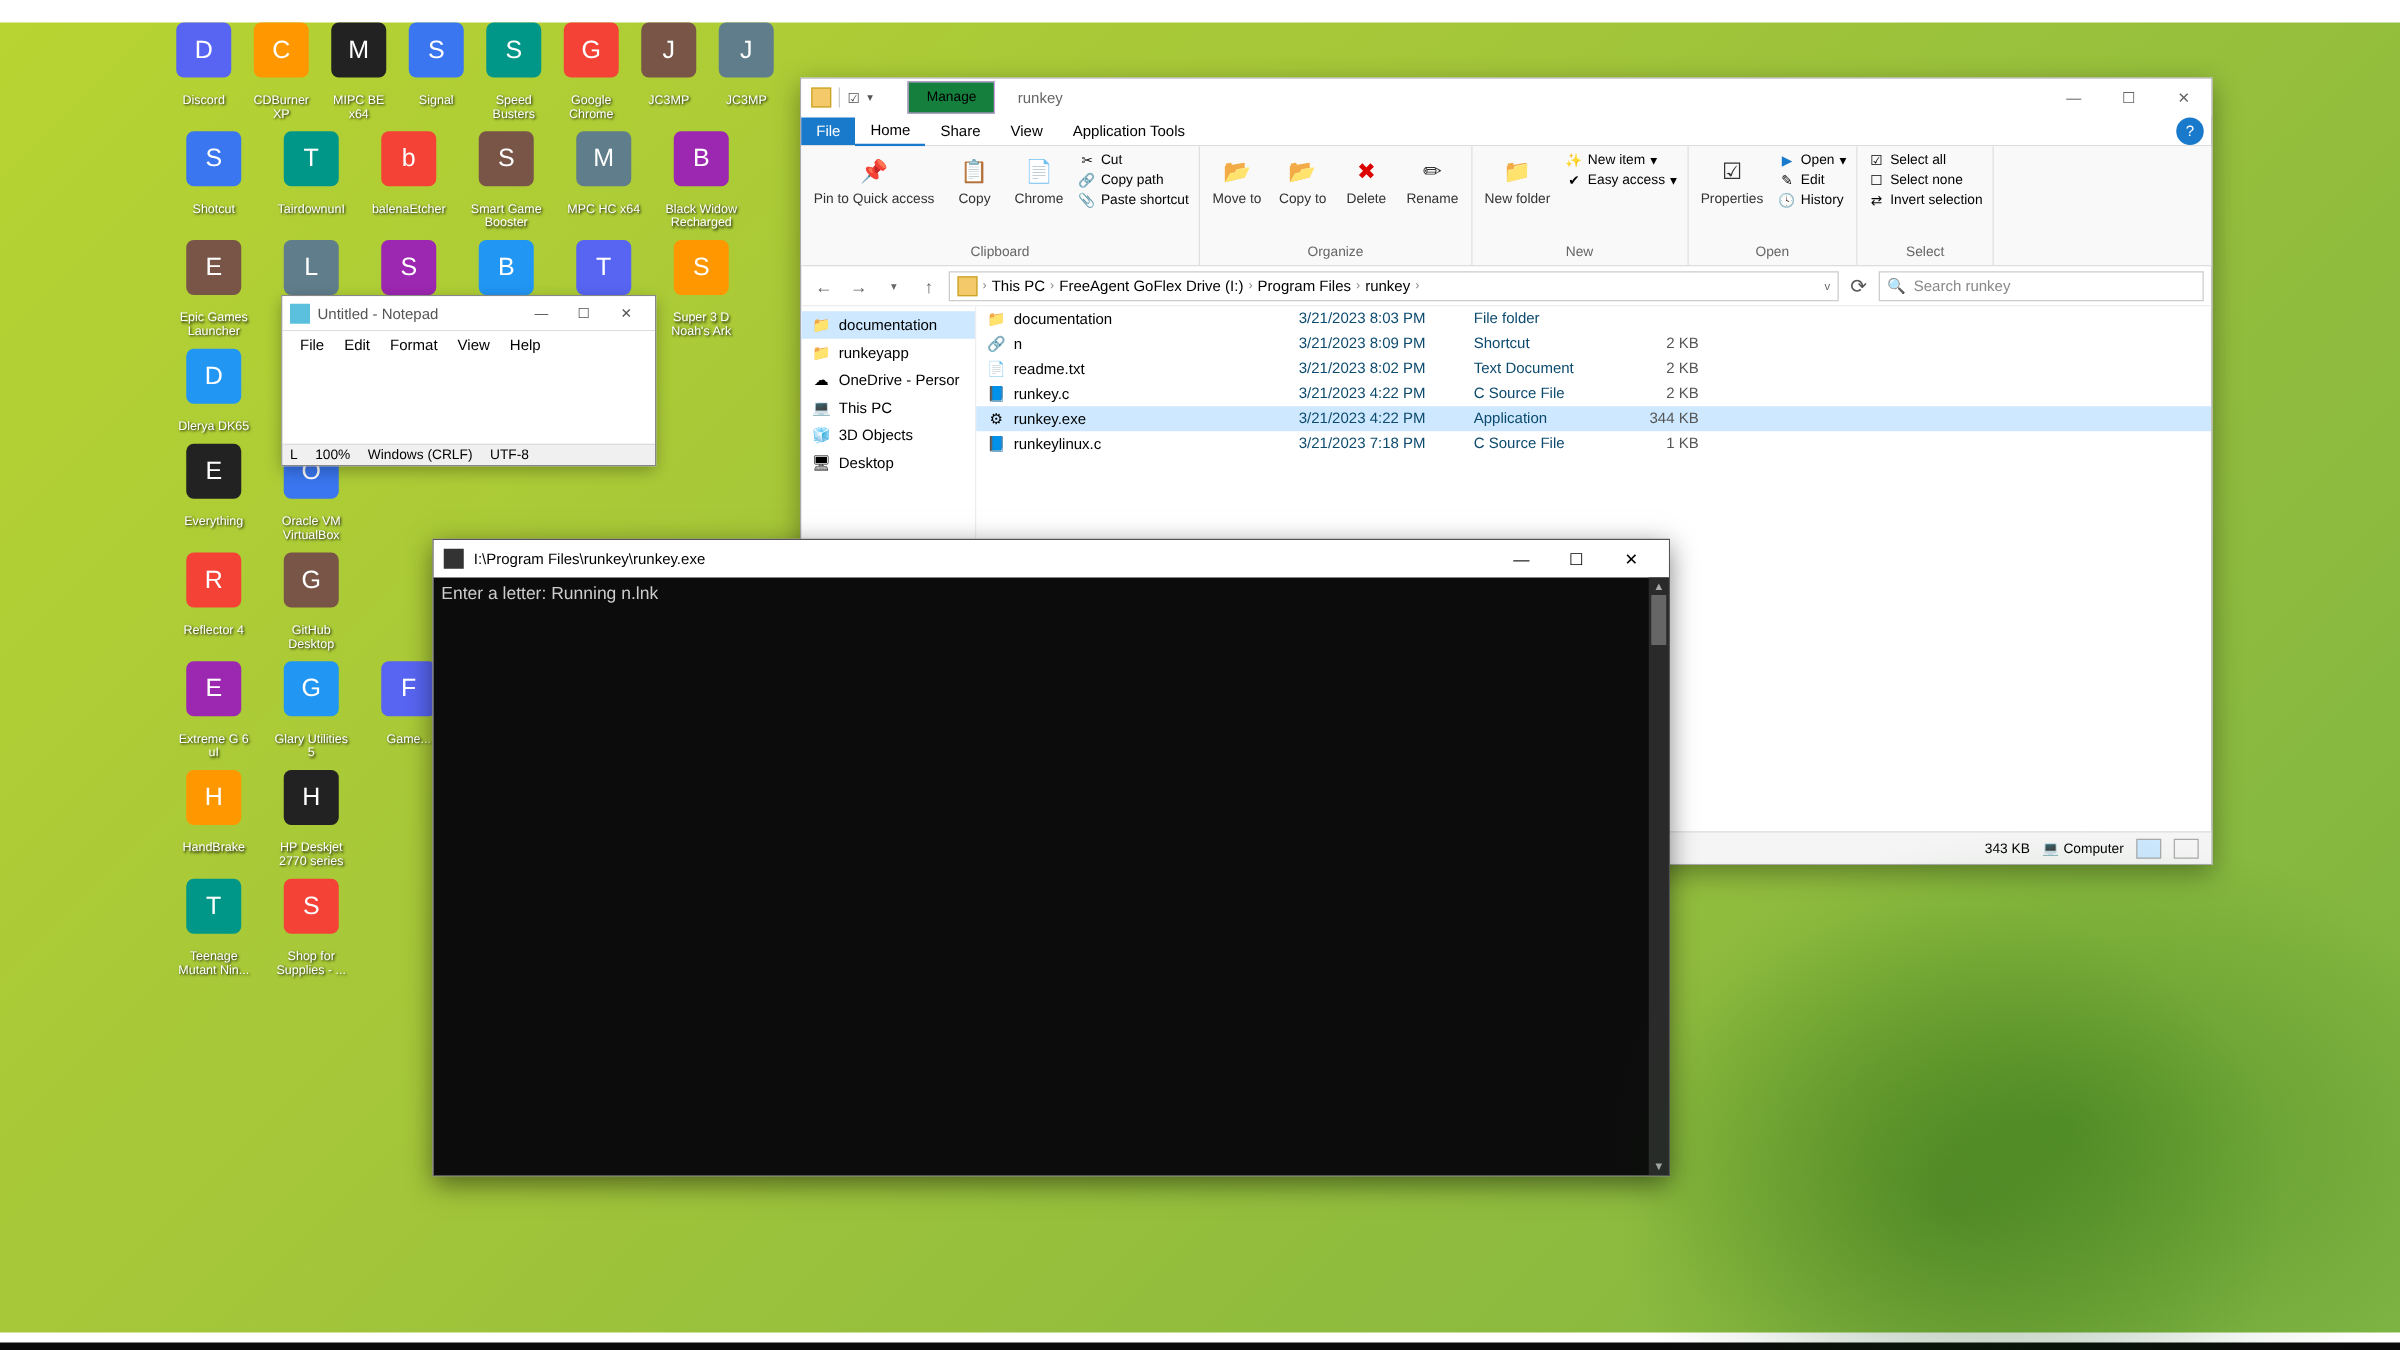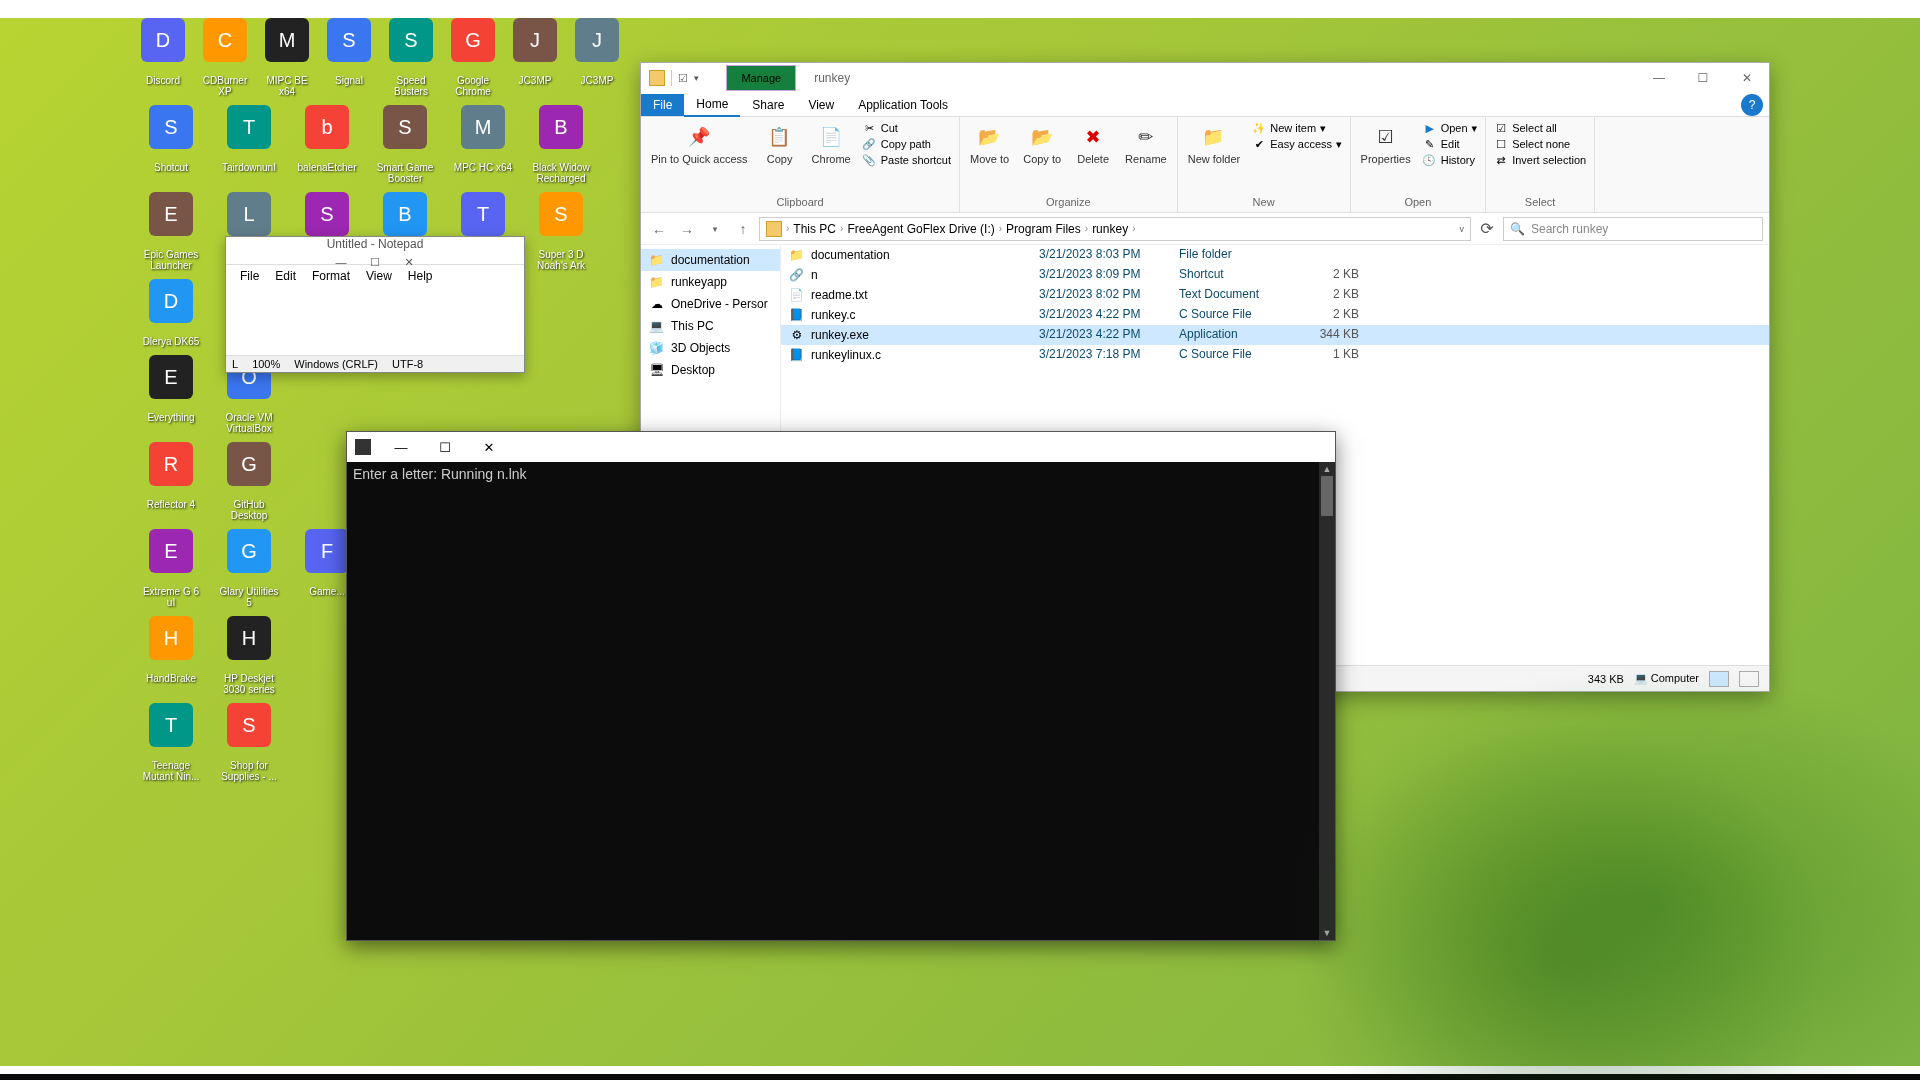--- a/index.html
+++ b/index.html
@@ -22,21 +22,21 @@
 
 
 .desktop { position: absolute; left: 140px; top: 18px; width: 480px; }
 .icon-row { display: flex; gap: 16px; margin-bottom: 8px; }
 .dicon { width: 62px; display: flex; flex-direction: column; align-items: center; cursor: pointer; }
 .dicon .img { width: 44px; height: 44px; border-radius: 6px; display: flex; align-items: center; justify-content: center; font-size: 20px; color: #fff; }
 .dicon .lbl { font-size: 10px; color: #fff; text-align: center; text-shadow: 1px 1px 2px rgba(0,0,0,0.9); line-height: 1.1; margin-top: 13px; word-break: break-word; }
 
 
 .notepad { position: absolute; left: 225px; top: 236px; width: 300px; background: #fff; border: 1px solid #888; box-shadow: 0 4px 12px rgba(0,0,0,0.3); }
-.notepad .titlebar { height: 28px; display: flex; align-items: center; padding: 0 6px; background: #fff; border-bottom: 1px solid #ddd; flex-direction: column; }
+.notepad .titlebar { height: 28px; display: flex; align-items: center; padding: 0 6px; background: #fff; border-bottom: 1px solid #ddd; }
 .notepad .titlebar .ticon { width: 16px; height: 16px; background: #5bc0de; margin-right: 6px; }
 .notepad .titlebar .ttxt { font-size: 12px; color: #555; flex: 1; }
 .notepad .winbtns { display: flex; }
 .notepad .winbtns div { width: 34px; height: 22px; display: flex; align-items: center; justify-content: center; font-size: 11px; color: #555; }
 .notepad .menubar { display: flex; padding: 2px 6px; font-size: 12px; background: #fff; }
 .notepad .menubar span { padding: 2px 8px; cursor: pointer; }
 .notepad .body { height: 68px; background: #fff; }
 .notepad .status { display: flex; font-size: 11px; border-top: 1px solid #ddd; padding: 2px 6px; gap: 14px; background: #f0f0f0; }
 
 
@@ -259,21 +259,21 @@
         <div class="lbl">Game...</div>
       </div>
     </div>
     <div class="icon-row">
       <div class="dicon">
         <div class="img" style="background: rgb(255, 152, 0);">H</div>
         <div class="lbl">HandBrake</div>
       </div>
       <div class="dicon">
         <div class="img" style="background: rgb(34, 34, 34);">H</div>
-        <div class="lbl">HP Deskjet 3030 series</div>
+        <div class="lbl">HP Deskjet 2770 series</div>
       </div>
     </div>
     <div class="icon-row">
       <div class="dicon">
         <div class="img" style="background: rgb(0, 150, 136);">T</div>
         <div class="lbl">Teenage Mutant Nin...</div>
       </div>
       <div class="dicon">
         <div class="img" style="background: rgb(244, 67, 54);">S</div>
         <div class="lbl">Shop for Supplies - ...</div>
@@ -561,20 +561,21 @@
       <span>💻 <span>Computer</span></span>
       <div class="viewbtn active"></div>
       <div class="viewbtn"></div>
     </div>
   </div>
 </div>
 
 <div class="console">
   <div class="ctitle">
     <div class="cicon"></div>
+    <div class="ctxt">I:\Program Files\runkey\runkey.exe</div>
     <div class="winbtns">
       <div>—</div>
       <div>☐</div>
       <div class="close">✕</div>
     </div>
   </div>
   <div class="cbody">
     <span>Enter a letter: Running n.lnk</span>
     <div class="cscroll">
       <div class="arr up">▲</div>

